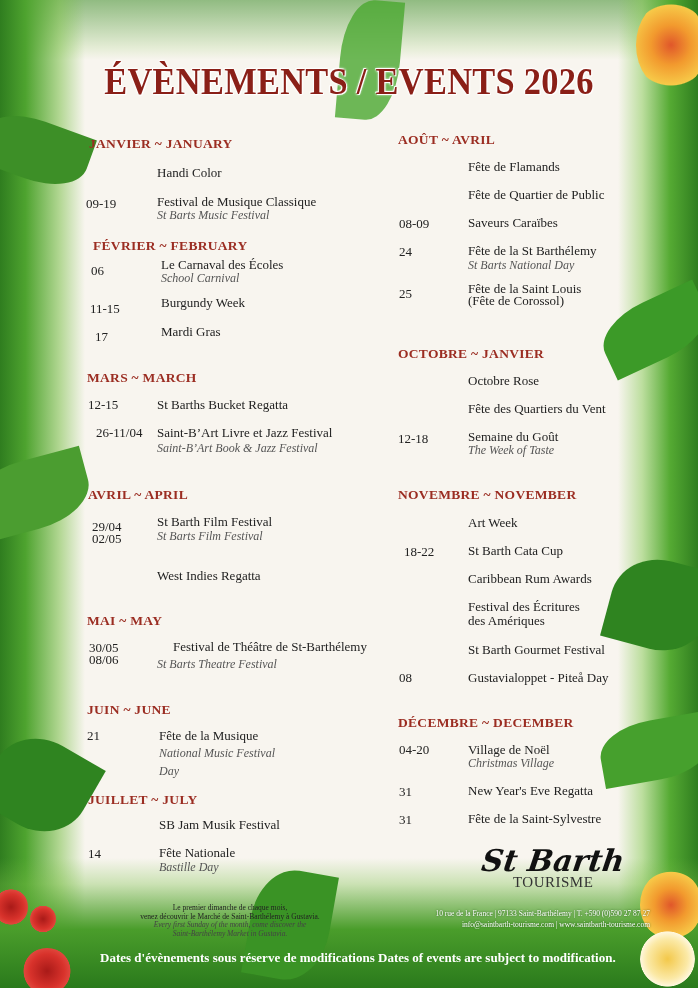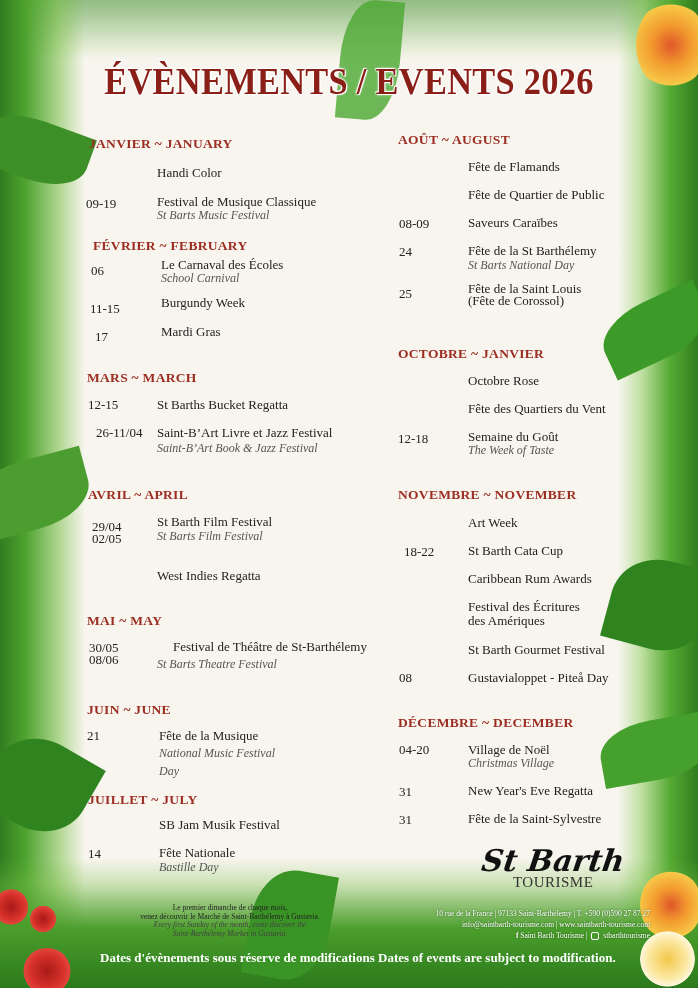--- a/index.html
+++ b/index.html
@@ -149,21 +149,21 @@
     <span class="name" style="left:73px;">SB Jam Musik Festival</span>
   </div>
   <div class="ev" style="top:710px;">
     <span class="date" style="left:2px;top:1px;">14</span>
     <span class="name" style="left:73px;">Fête Nationale</span>
     <span class="sub" style="left:73px;top:14px;">Bastille Day</span>
   </div>
 </div>
 
 <div class="col col-right">
-  <div class="month" style="left:1px;top:2px;">AOÛT ~ AUGUST</div>
+  <div class="month" style="left:1px;top:2px;">AOÛT ~ AVRIL</div>
   <div class="ev" style="top:30px;">
     <span class="name" style="left:71px;">Fête de Flamands</span>
   </div>
   <div class="ev" style="top:58px;">
     <span class="name" style="left:71px;">Fête de Quartier de Public</span>
   </div>
   <div class="ev" style="top:86px;">
     <span class="date" style="left:2px;top:1px;">08-09</span>
     <span class="name" style="left:71px;">Saveurs Caraïbes</span>
   </div>
@@ -239,20 +239,13 @@
   <div>Le premier dimanche de chaque mois,</div>
   <div>venez découvrir le Marché de Saint-Barthélemy à Gustavia.</div>
   <div class="it">Every first Sunday of the month, come discover the</div>
   <div class="it">Saint-Barthélemy Market in Gustavia.</div>
 </div>
 <div class="disclaimer">Dates d'évènements sous réserve de modifications  Dates of events are subject to modification.</div>
 
 <div class="footer-right">
   <div>10 rue de la France | 97133 Saint-Barthélemy | T. +590 (0)590 27 87 27</div>
   <div>info@saintbarth-tourisme.com | www.saintbarth-tourisme.com</div>
-  <div>
-    <span style="font-weight:bold;">f</span>
-    <span>Saint Barth Tourisme</span>
-    <span> | </span>
-    <span class="icon"></span>
-    <span>stbarthtourisme</span>
-  </div>
 </div>
 
 </body></html>

